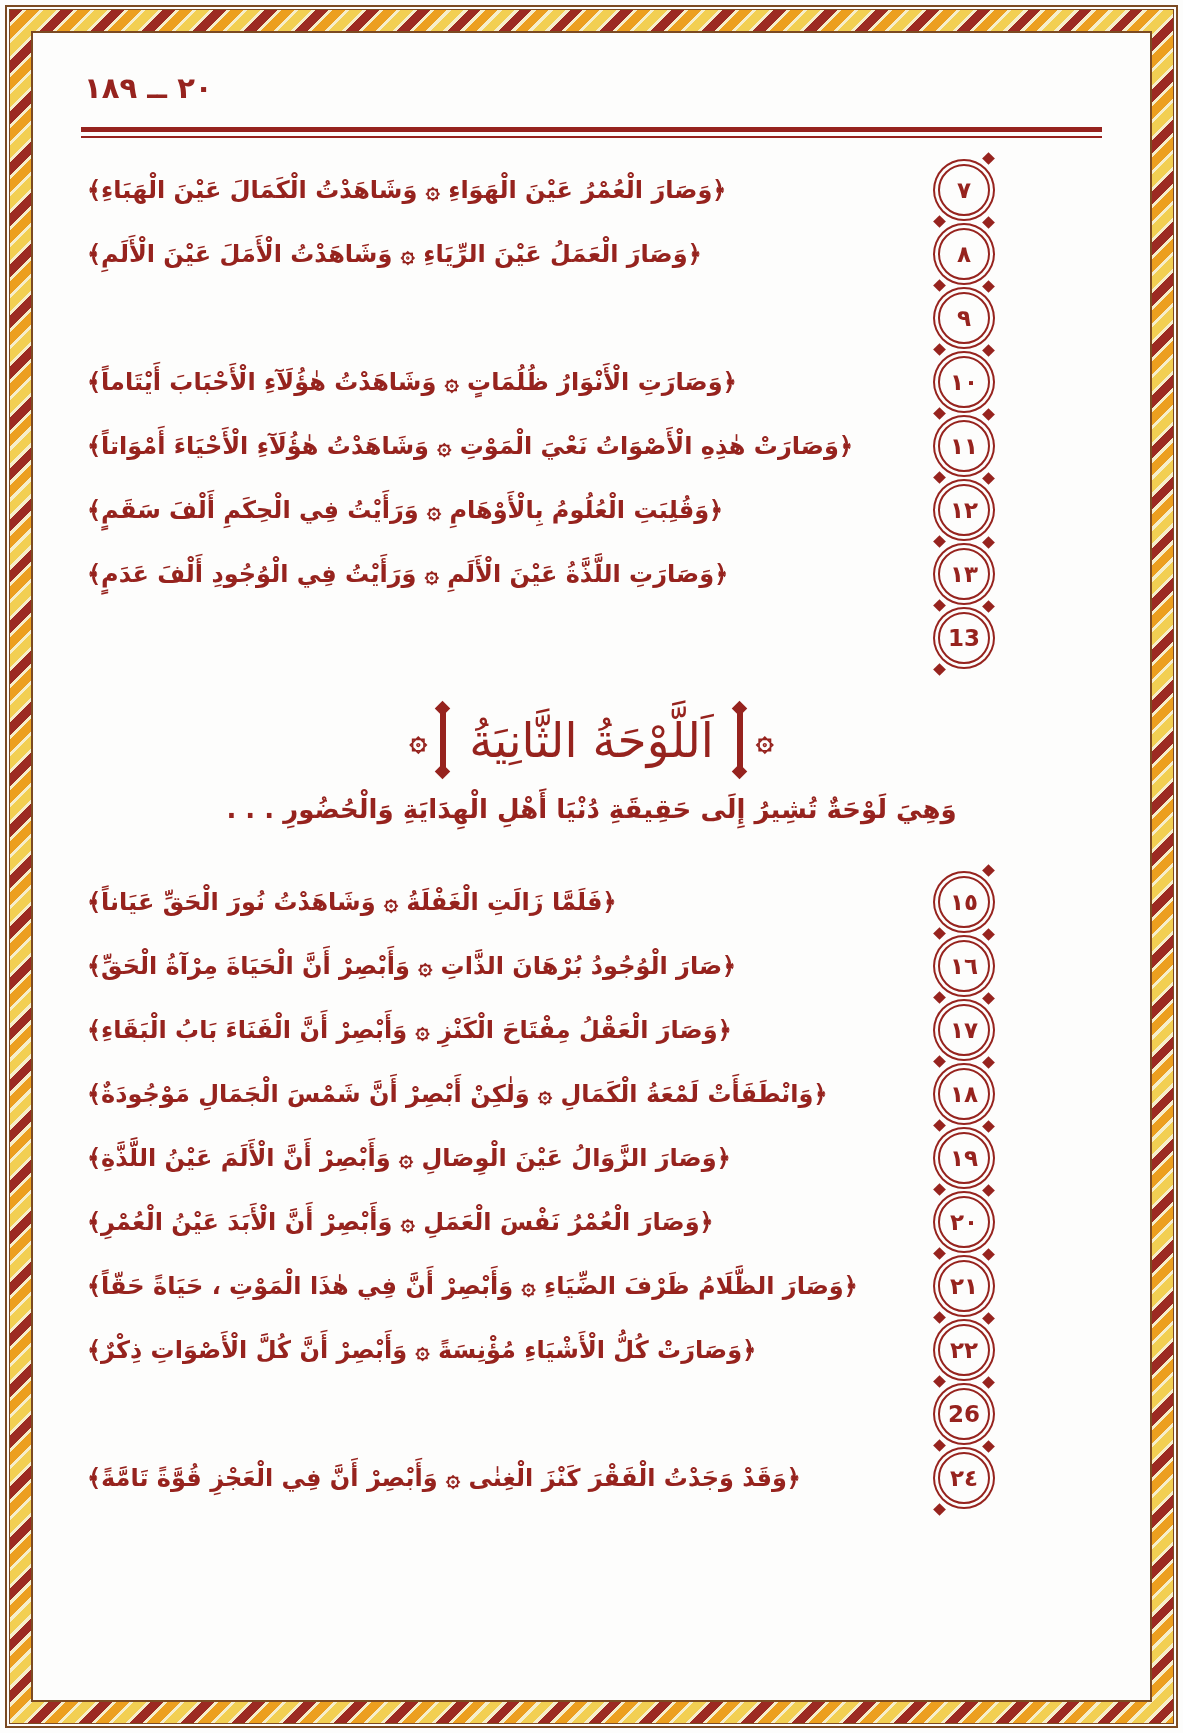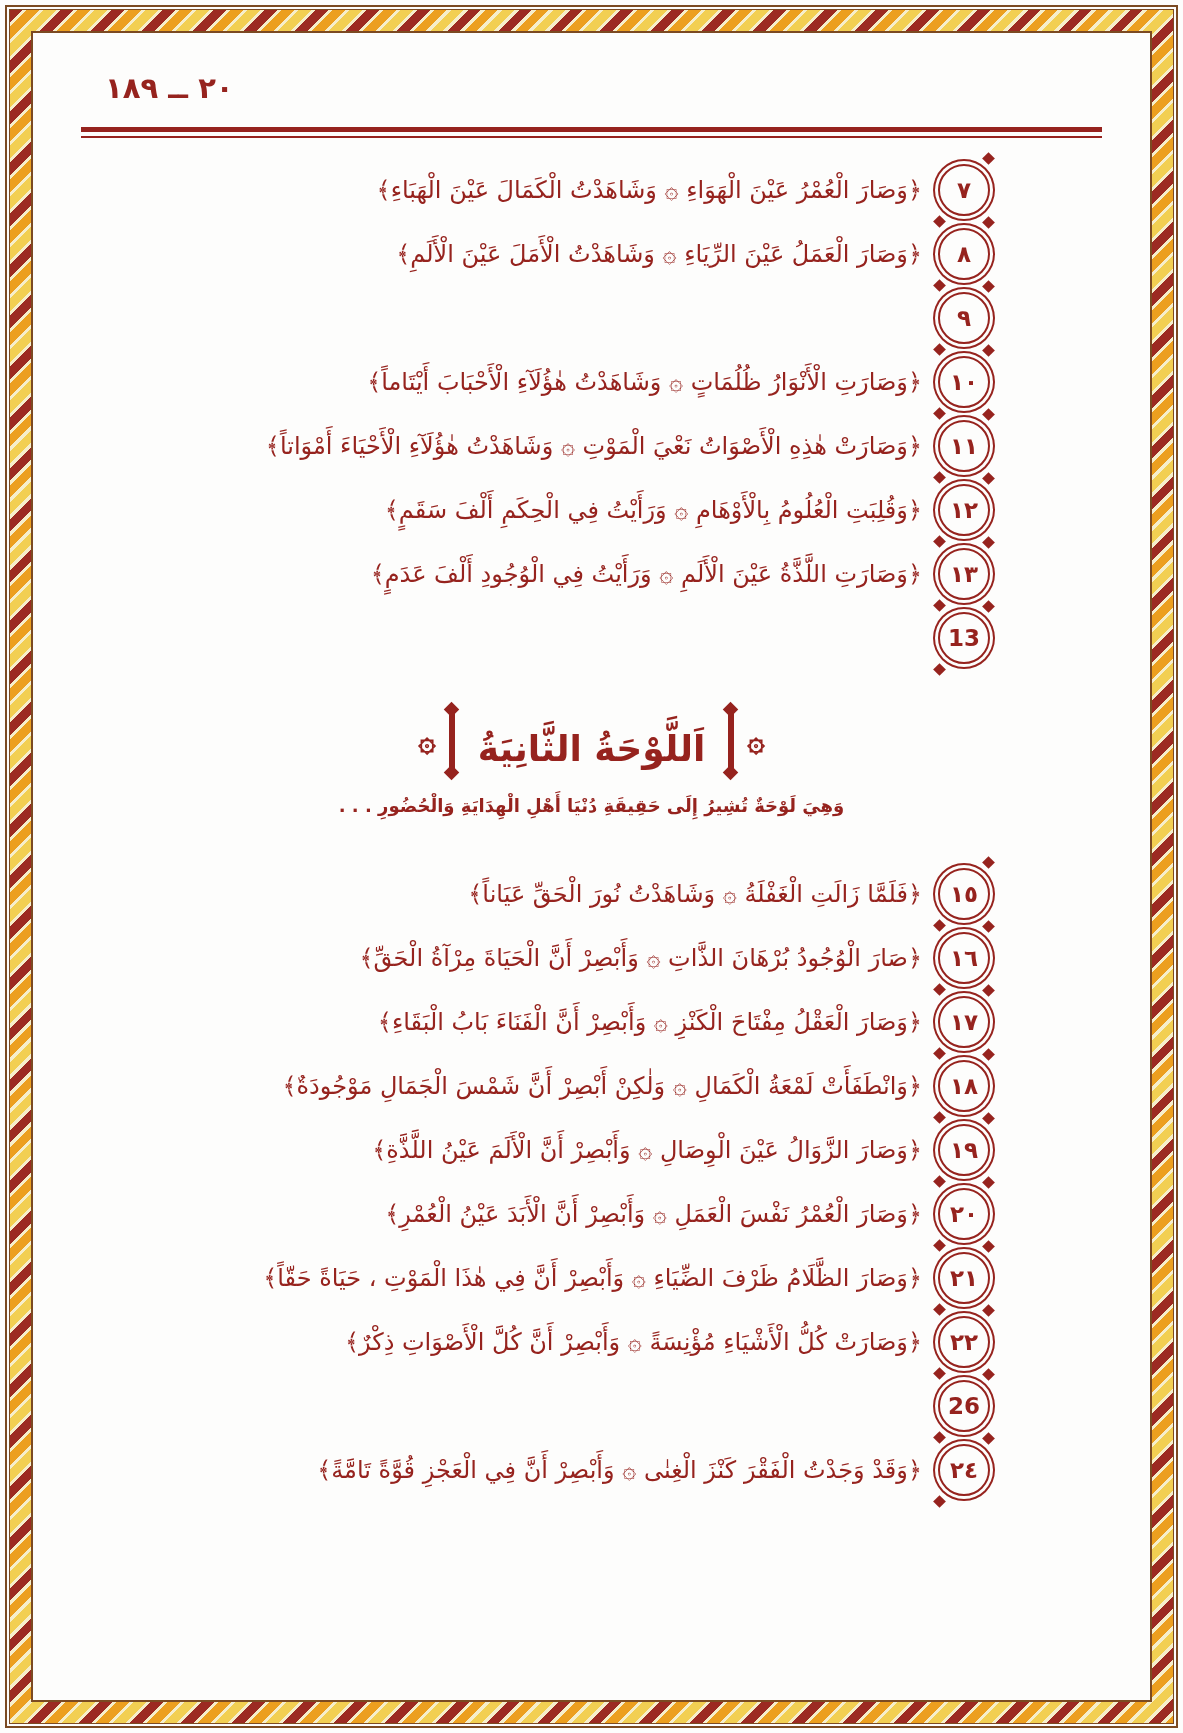--- a/index.html
+++ b/index.html
@@ -42,21 +42,21 @@
     overflow:hidden;
   }
   .page-header{position:relative;text-align:center;min-height:58px;}
   .page-title{
     display:inline-block;
     font-size:33px;font-weight:bold;
     letter-spacing:0px;
     padding-top:4px;
   }
   .page-number{
-    position:absolute;left:24px;top:10px;
+    position:absolute;left:3px;top:10px;
     font-size:29px;font-weight:bold;
     direction:rtl;
   }
   .double-rule{
     height:4px;
     border-top:5px solid #96231e;
     border-bottom:2px solid #96231e;
     margin:8px 0 20px 0;
   }
   .verses{display:block;}
@@ -79,55 +79,54 @@
     content:"";position:absolute;top:-12px;right:-5px;
     width:9px;height:9px;background:#96231e;transform:rotate(45deg);
   }
   .medallion::after{
     content:"";position:absolute;bottom:-12px;left:-5px;
     width:9px;height:9px;background:#96231e;transform:rotate(45deg);
   }
   .vnum{font-size:23px;font-weight:bold;line-height:1;}
   .verse-text{
     flex:1;
-    text-align:right;
-    font-size:24px;font-weight:normal;
+    text-align:left;
+    font-size:24px;font-weight:bold;
     line-height:1.35;
     padding-left:6px;
   }
   .section-heading{
     display:flex;justify-content:center;align-items:center;
     gap:13px;
     margin:42px 0 26px 0;
   }
   .heading-text{
-    font-size:36px;font-weight:bold;
+    font-size:47px;font-weight:normal;
     padding:0 10px;
-    margin-top:16px;
   }
   .orn-bar{
     position:relative;
     width:6px;height:56px;background:#96231e;
     flex:0 0 auto;
   }
   .orn-bar::before{
     content:"";position:absolute;top:-9px;left:-3px;
     width:11px;height:11px;background:#96231e;transform:rotate(45deg);
   }
   .orn-bar::after{
     content:"";position:absolute;bottom:-9px;left:-3px;
     width:11px;height:11px;background:#96231e;transform:rotate(45deg);
   }
   .orn-rosette{
     font-size:30px;line-height:1;font-weight:bold;
     flex:0 0 auto;
   }
   .subtitle{
     text-align:center;
-    font-size:18px;font-weight:bold;
+    font-size:26px;font-weight:bold;
     margin:0 0 46px 0;
   }
   .verses-2 .verse{min-height:64px;}
 </style>
 </head>
 <body>
 
 <div class="page">
   <div class="frame-outer">
     <div class="frame-band">

